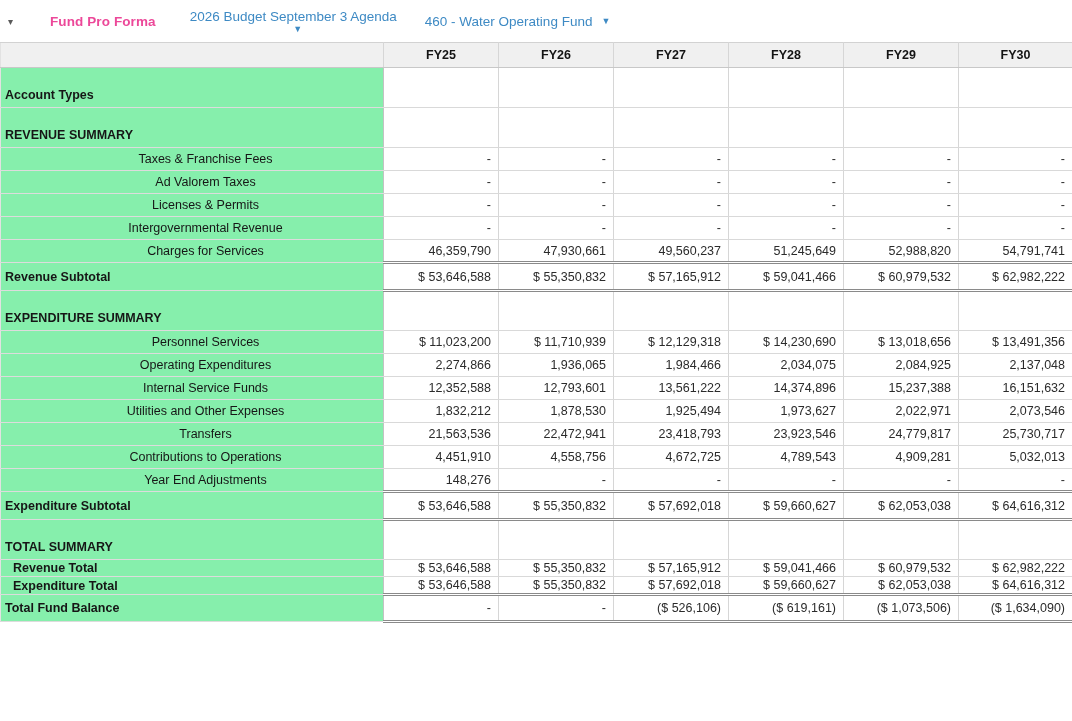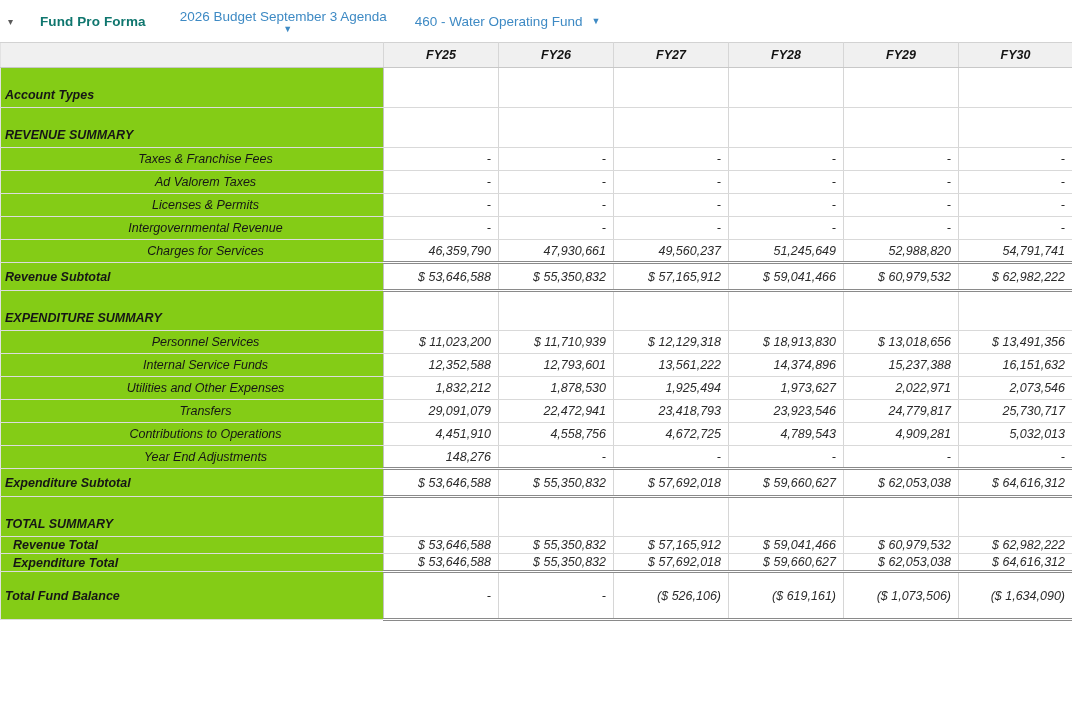--- a/index.html
+++ b/index.html
@@ -26,22 +26,22 @@
   .caret-btn {
     width: 16px;
     color: #5a5a5a;
     font-size: 10px;
     cursor: pointer;
     flex: 0 0 auto;
   }
   .page-title {
     font-size: 13.5px;
     font-weight: bold;
-    color: #0f766e;
-    margin-left: 16px;
+    color: #ec4899;
+    margin-left: 26px;
     letter-spacing: .1px;
   }
   .dropdown {
     display: inline-flex;
     align-items: center;
     color: #3e8ac4;
     font-size: 13.5px;
     cursor: pointer;
     white-space: nowrap;
   }
@@ -52,21 +52,20 @@
   }
   .dd-1 { margin-left: 34px; flex-direction: column; }
   .dd-2 { margin-left: 28px; }
 
   
   table.proforma {
     width: 1072px;
     border-collapse: collapse;
     table-layout: fixed;
     font-size: 12.5px;
-    font-style: italic;
   }
   table.proforma th, table.proforma td {
     box-sizing: border-box;
     overflow: hidden;
     white-space: nowrap;
   }
   
   tr.row-header th {
     height: 25px;
     background: #f0f0f0;
@@ -74,21 +73,21 @@
     border-bottom: 1px solid #c8c8c8;
     border-right: 1px solid #d6d6d6;
     font-weight: bold;
     font-size: 12.5px;
     text-align: center;
     color: #141414;
   }
   tr.row-header th.lbl { border-left: 1px solid #e2e2e2; }
   
   td.lbl {
-    background: #84cc16;
+    background: #86efac;
     border-right: 1px solid #c2c2c2;
     border-left: 1px solid #e2e2e2;
     border-bottom: 1px solid #dcdcdc;
     padding-left: 4px;
     color: #161616;
   }
   
   td.val {
     background: #ffffff;
     border-right: 1px solid #d6d6d6;
@@ -103,21 +102,21 @@
   tr.row-item td { height: 23px; }
   tr.row-item td.lbl { padding-left: 28px; text-align: center; }
   tr.row-subtotal td { height: 28px; }
   tr.row-subtotal td.lbl { font-weight: bold; }
   tr.row-subtotal td.val {
     border-top: 3px double #8a8a8a;
     border-bottom: 3px double #8a8a8a;
   }
   tr.row-total-item td { height: 17px; }
   tr.row-total-item td.lbl { font-weight: bold; padding-left: 12px; }
-  tr.row-grand td { height: 48px; }
+  tr.row-grand td { height: 27px; }
   tr.row-grand td.lbl { font-weight: bold; }
   tr.row-grand td.val {
     border-top: 3px double #8a8a8a;
     border-bottom: 3px double #8a8a8a;
   }
 </style>
 </head>
 <body>
 
 <div class="app">
@@ -237,23 +236,32 @@
           <td class="val"></td>
           <td class="val"></td>
           <td class="val"></td>
           <td class="val"></td>
         </tr>
         <tr class="row-item">
           <td class="lbl">Personnel Services</td>
           <td class="val">$ 11,023,200</td>
           <td class="val">$ 11,710,939</td>
           <td class="val">$ 12,129,318</td>
-          <td class="val">$ 18,913,830</td>
+          <td class="val">$ 14,230,690</td>
           <td class="val">$ 13,018,656</td>
           <td class="val">$ 13,491,356</td>
+        </tr>
+        <tr class="row-item">
+          <td class="lbl">Operating Expenditures</td>
+          <td class="val">2,274,866</td>
+          <td class="val">1,936,065</td>
+          <td class="val">1,984,466</td>
+          <td class="val">2,034,075</td>
+          <td class="val">2,084,925</td>
+          <td class="val">2,137,048</td>
         </tr>
         <tr class="row-item">
           <td class="lbl">Internal Service Funds</td>
           <td class="val">12,352,588</td>
           <td class="val">12,793,601</td>
           <td class="val">13,561,222</td>
           <td class="val">14,374,896</td>
           <td class="val">15,237,388</td>
           <td class="val">16,151,632</td>
         </tr>
@@ -261,21 +269,21 @@
           <td class="lbl">Utilities and Other Expenses</td>
           <td class="val">1,832,212</td>
           <td class="val">1,878,530</td>
           <td class="val">1,925,494</td>
           <td class="val">1,973,627</td>
           <td class="val">2,022,971</td>
           <td class="val">2,073,546</td>
         </tr>
         <tr class="row-item">
           <td class="lbl">Transfers</td>
-          <td class="val">29,091,079</td>
+          <td class="val">21,563,536</td>
           <td class="val">22,472,941</td>
           <td class="val">23,418,793</td>
           <td class="val">23,923,546</td>
           <td class="val">24,779,817</td>
           <td class="val">25,730,717</td>
         </tr>
         <tr class="row-item">
           <td class="lbl">Contributions to Operations</td>
           <td class="val">4,451,910</td>
           <td class="val">4,558,756</td>

